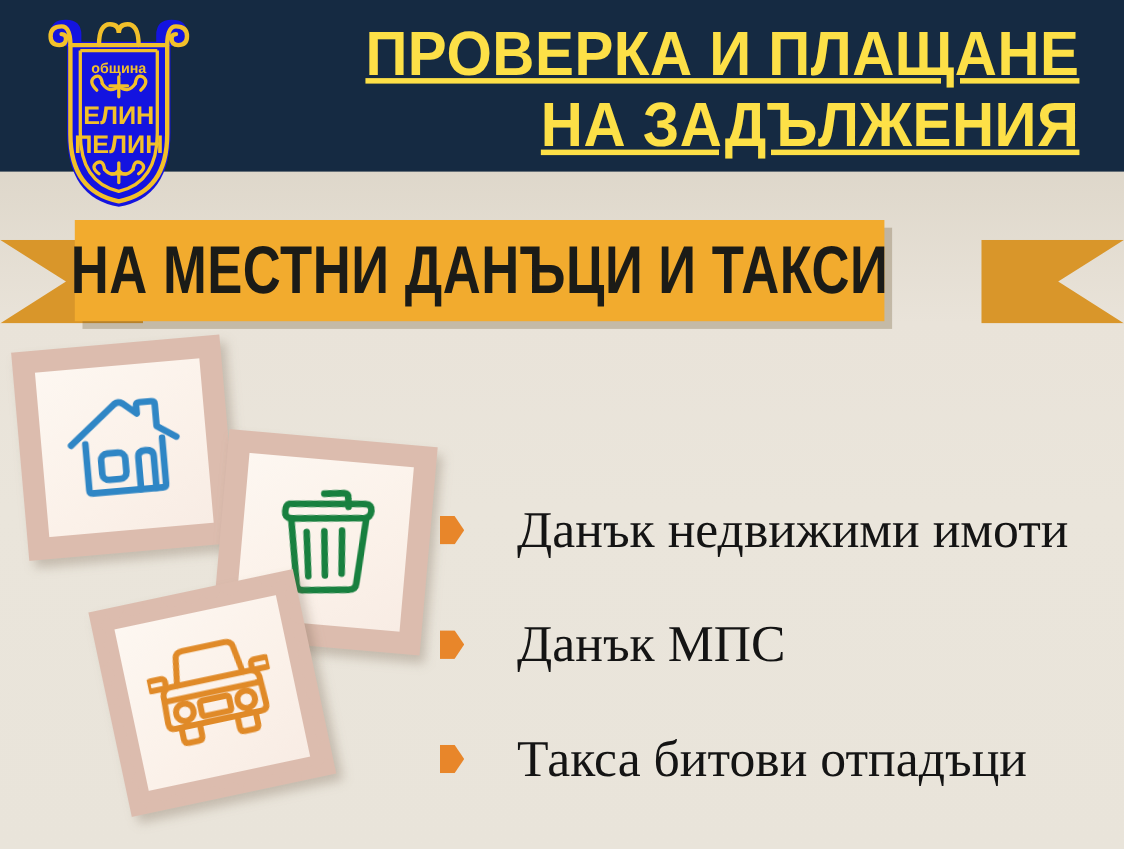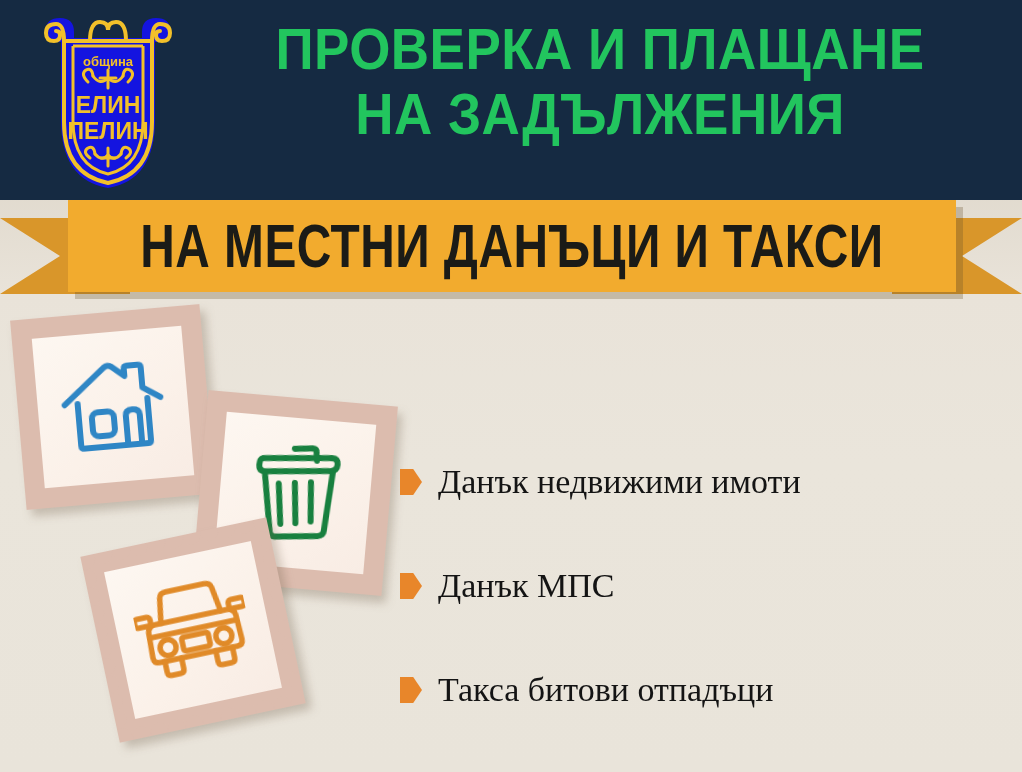--- a/index.html
+++ b/index.html
@@ -17,44 +17,45 @@
     height: 772px;
     overflow: hidden;
     background: linear-gradient(180deg, #c9c0b0 0%, #ddd6c9 18%, #e9e3d9 38%, #eae5db 60%, #e9e4da 100%);
   }
 
   
   #header {
     position: absolute;
     left: 0; top: 0;
     width: 1022px;
-    height: 200px;
+    height: 156px;
     background: #152a42;
     z-index: 5;
   }
 
   
   #logo {
     position: absolute;
     left: 28px;
     top: 8px;
     width: 160px;
     height: 185px;
   }
 
   
   #title-block {
     position: absolute;
     left: 190px;
     top: 22px;
     width: 820px;
-    text-align: center;
-    color: #22c55e;
+    text-align: right;
+    color: #fde047;
     line-height: 0.97;
     letter-spacing: 0.5px;
+    text-decoration: underline;
   }
   .title-line {
     display: block;
     font-size: 57px;
     font-weight: bold;
     font-family: "Liberation Sans", sans-serif;
     transform: scaleX(0.93);
     white-space: nowrap;
   }
   .title-line.l2 { margin-top: 10px; }
@@ -79,21 +80,21 @@
     clip-path: polygon(0 0, 130px 0, 130px 76px, 0 76px, 60px 38px);
   }
   .ribbon-tail.right {
     right: 0;
     clip-path: polygon(0 0, 130px 0, 70px 38px, 130px 76px, 0 76px);
   }
   #ribbon-main {
     position: absolute;
     left: 68px;
     top: 0;
-    width: 888px;
+    width: 736px;
     height: 92px;
     background: #f2ab2e;
     box-shadow: 7px 7px 0 rgba(100,78,38,0.28);
     display: flex;
     align-items: center;
     justify-content: center;
   }
   #ribbon-text {
     font-size: 52px;
     font-weight: bold;
@@ -150,24 +151,25 @@
   .bullet {
     width: 22px;
     height: 26px;
     flex: 0 0 auto;
     margin-right: 16px;
     background: #e8862a;
     clip-path: polygon(0 0, 60% 0, 100% 50%, 60% 100%, 0 100%);
   }
   .list-label {
     font-family: "Liberation Serif", serif;
-    font-size: 34px;
+    font-size: 47px;
     color: #141414;
     white-space: nowrap;
     line-height: 1;
+    margin-left: 32px;
   }
 </style>
 </head>
 <body>
 
 <div id="poster">
 
   <div id="header">
 
     <div id="logo">

